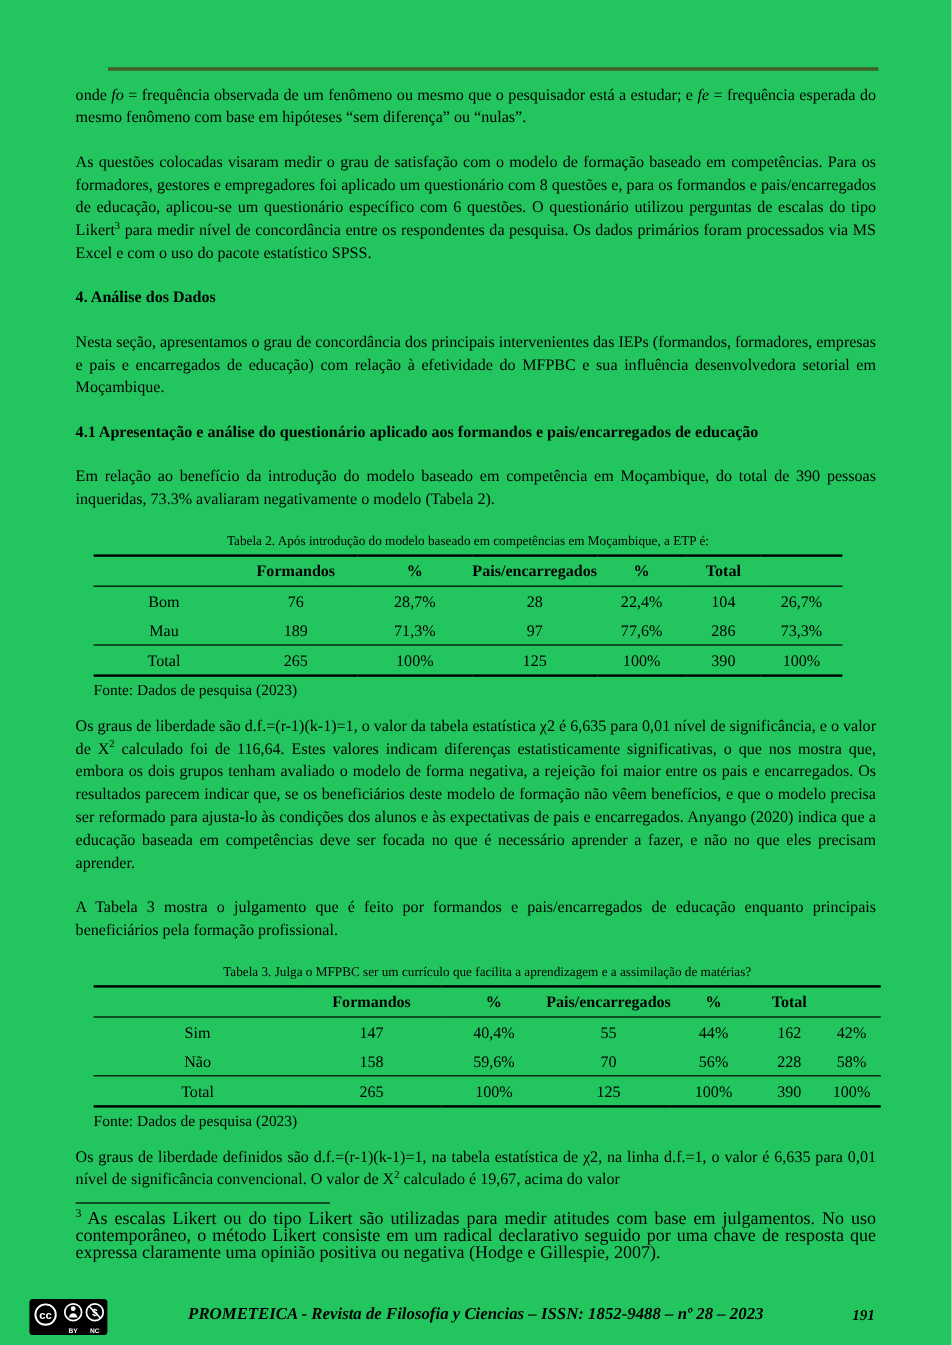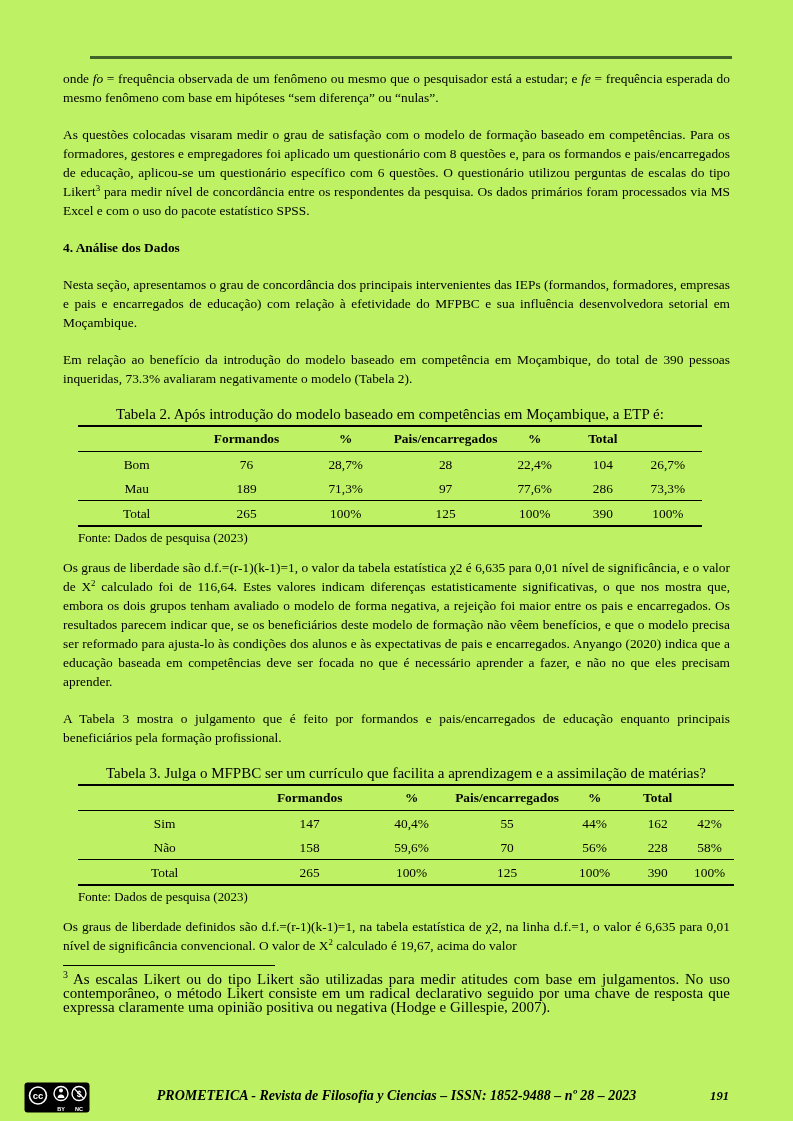--- a/index.html
+++ b/index.html
@@ -1,35 +1,35 @@
 <!DOCTYPE html>
 <html><head>
 <meta charset="utf-8">
 <style>
   html,body { margin:0; padding:0; background:#e8e8e8; }
   .page {
     position:relative;
     width:793px; height:1121px;
     margin:0 auto;
-    background:#bef264;
+    background:#22c55e;
     font-family:"Liberation Serif", serif;
     font-size:13.4px; line-height:19px; color:#000;
     padding:56px 63px 0; box-sizing:border-box;
     overflow:hidden;
   }
   .top-rule { height:3px; background:#41622b; width:642px; margin:0 0 10px 27px; }
   p.body { margin:0 0 18px; text-align:justify; }
   .heading { font-weight:bold; text-align:left; margin:8px 0 18px; }
   .i { font-style:italic; }
   .sup { font-size:0.66em; vertical-align:super; line-height:0; }
 
   .table-block { margin:0 0 12px; }
   .tb2 { width:624px; margin-left:15px; }
   .tb3 { width:656px; margin-left:15px; }
-  .table-title { text-align:center; font-size:15px; line-height:16px; margin-bottom:3px; }
+  .table-title { text-align:center; font-size:11px; line-height:16px; margin-bottom:3px; }
   table { width:100%; border-collapse:collapse; border-top:2px solid #000; border-bottom:2px solid #000; font-size:13.4px; }
   thead th { font-weight:bold; border-bottom:1.8px solid #000; padding:2px 0 3px; text-align:center; }
   tbody td { padding:2.5px 0; text-align:center; }
   tbody tr:last-child td { border-top:1.8px solid #000; }
   .table-source { text-align:left; font-size:12.9px; line-height:16px; margin-top:3px; }
 
   .t2 .c0{width:19%} .t2 .c1{width:16.5%} .t2 .c2{width:15.5%} .t2 .c3{width:16%} .t2 .c4{width:12%} .t2 .c5{width:10%} .t2 .c6{width:11%}
   .t3 .c0{width:27%} .t3 .c1{width:18%} .t3 .c2{width:13.5%} .t3 .c3{width:14.5%} .t3 .c4{width:11%} .t3 .c5{width:8.5%} .t3 .c6{width:7.5%}
 
   .footnote-rule { width:212px; border-top:1.5px solid #000; margin:10px 0 6px; }
@@ -53,20 +53,21 @@
   <div class="top-rule"></div>
 
   <p class="body"><span>onde </span><span class="i">fo</span><span> = frequência observada de um fenômeno ou mesmo que o pesquisador está a estudar; e </span><span class="i">fe</span><span> = frequência esperada do mesmo fenômeno com base em hipóteses “sem diferença” ou “nulas”.</span></p>
 
   <p class="body"><span>As questões colocadas visaram medir o grau de satisfação com o modelo de formação baseado em competências. Para os formadores, gestores e empregadores foi aplicado um questionário com 8 questões e, para os formandos e pais/encarregados de educação, aplicou-se um questionário específico com 6 questões. O questionário utilizou perguntas de escalas do tipo Likert</span><span class="sup">3</span><span> para medir nível de concordância entre os respondentes da pesquisa. Os dados primários foram processados via MS Excel e com o uso do pacote estatístico SPSS.</span></p>
 
   <div class="heading">4. Análise dos Dados</div>
 
   <p class="body">Nesta seção, apresentamos o grau de concordância dos principais intervenientes das IEPs (formandos, formadores, empresas e pais e encarregados de educação) com relação à efetividade do MFPBC e sua influência desenvolvedora setorial em Moçambique.</p>
 
+  <div class="heading">4.1 Apresentação e análise do questionário aplicado aos formandos e pais/encarregados de educação</div>
 
   <p class="body">Em relação ao benefício da introdução do modelo baseado em competência em Moçambique, do total de 390 pessoas inqueridas, 73.3% avaliaram negativamente o modelo (Tabela 2).</p>
 
   <div class="table-block tb2">
     <div class="table-title">Tabela 2. Após introdução do modelo baseado em competências em Moçambique, a ETP é:</div>
     <table class="t2">
       <colgroup>
         <col class="c0">
           <col class="c1">
           <col class="c2">

